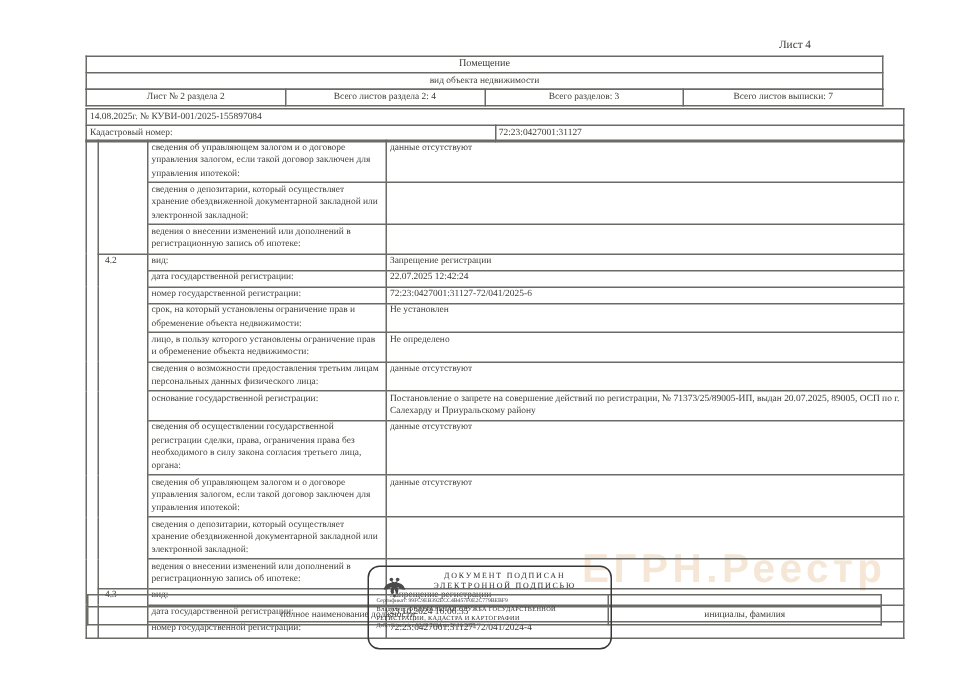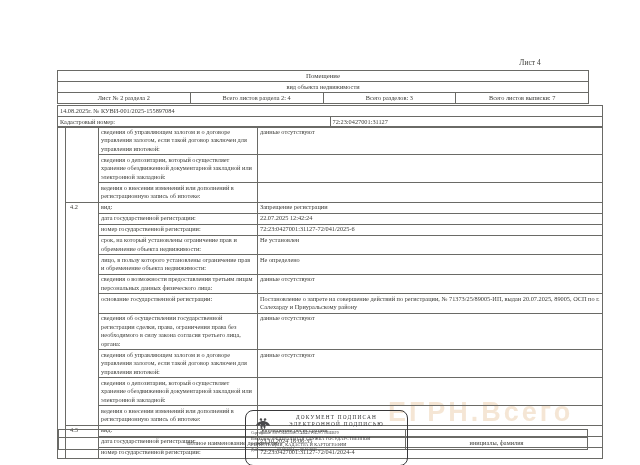--- a/index.html
+++ b/index.html
@@ -3,21 +3,21 @@
 <meta charset="utf-8">
 <style>
   * { margin: 0; padding: 0; box-sizing: border-box; }
   html, body { width: 640px; height: 465px; background: #ffffff; overflow: hidden; }
   body {
     position: relative;
     font-family: "Liberation Serif", "DejaVu Serif", serif;
     color: #3c3c38;
     -webkit-text-size-adjust: none;
   }
-  .abs { position: absolute; margin-top: 33px; }
+  .abs { position: absolute; }
 
   
   .watermark {
     left: 388px; top: 364px;
     font-size: 27px; font-weight: bold; letter-spacing: 3px;
     color: #edd3b4; opacity: 0.55;
     z-index: 0; white-space: nowrap;
     font-family: "Liberation Sans", sans-serif;
   }
 
@@ -79,21 +79,21 @@
   .stamp .s-small {
     font-size: 4.2px; line-height: 5.8px; color: #2e2e30;
     white-space: nowrap; letter-spacing: 0.2px;
   }
   .stamp .s-tiny { font-size: 3.8px; line-height: 5.4px; color: #3a3a3c; white-space: nowrap; }
   .stamp .s-gap { height: 3px; }
 </style>
 </head>
 <body>
 
-<div class="abs watermark">ЕГРН.Всего</div>
+<div class="abs watermark">ЕГРН.Реестр</div>
 
 <div class="abs sheet-label">Лист 4</div>
 
 <table class="abs t-object">
   <tbody>
       <tr class="r1">
     <td>Помещение</td>
   </tr>
   <tr class="r2">
     <td>вид объекта недвижимости</td>

